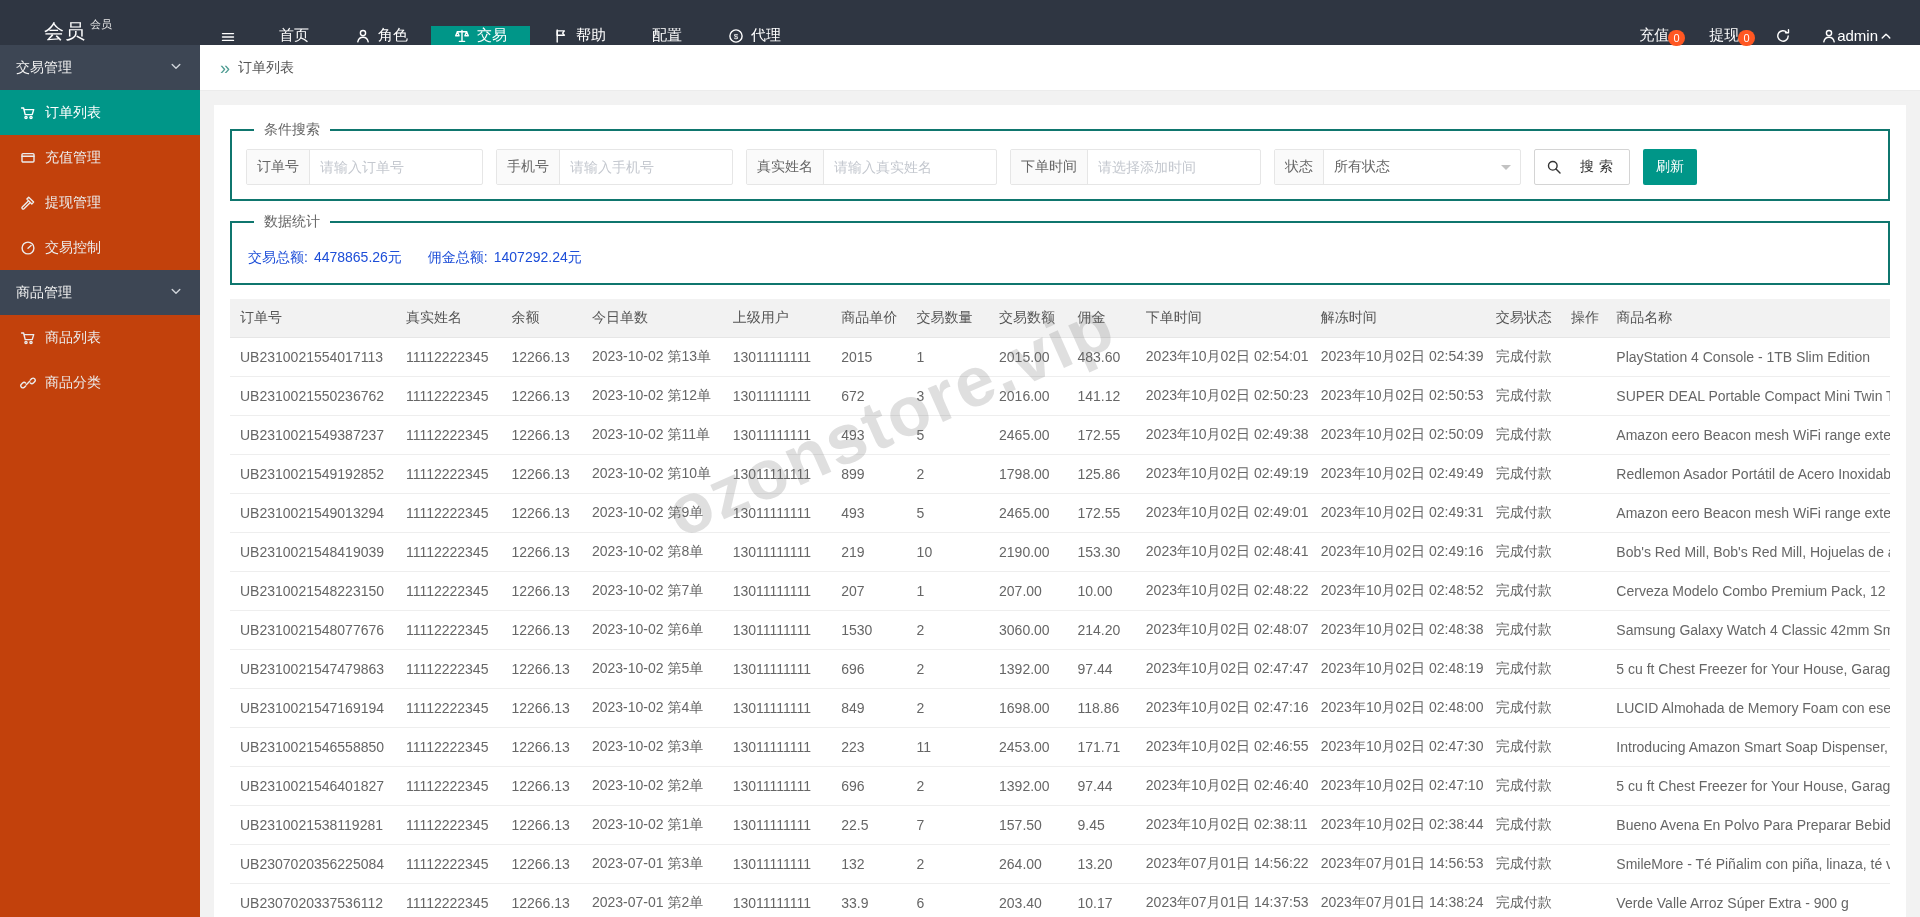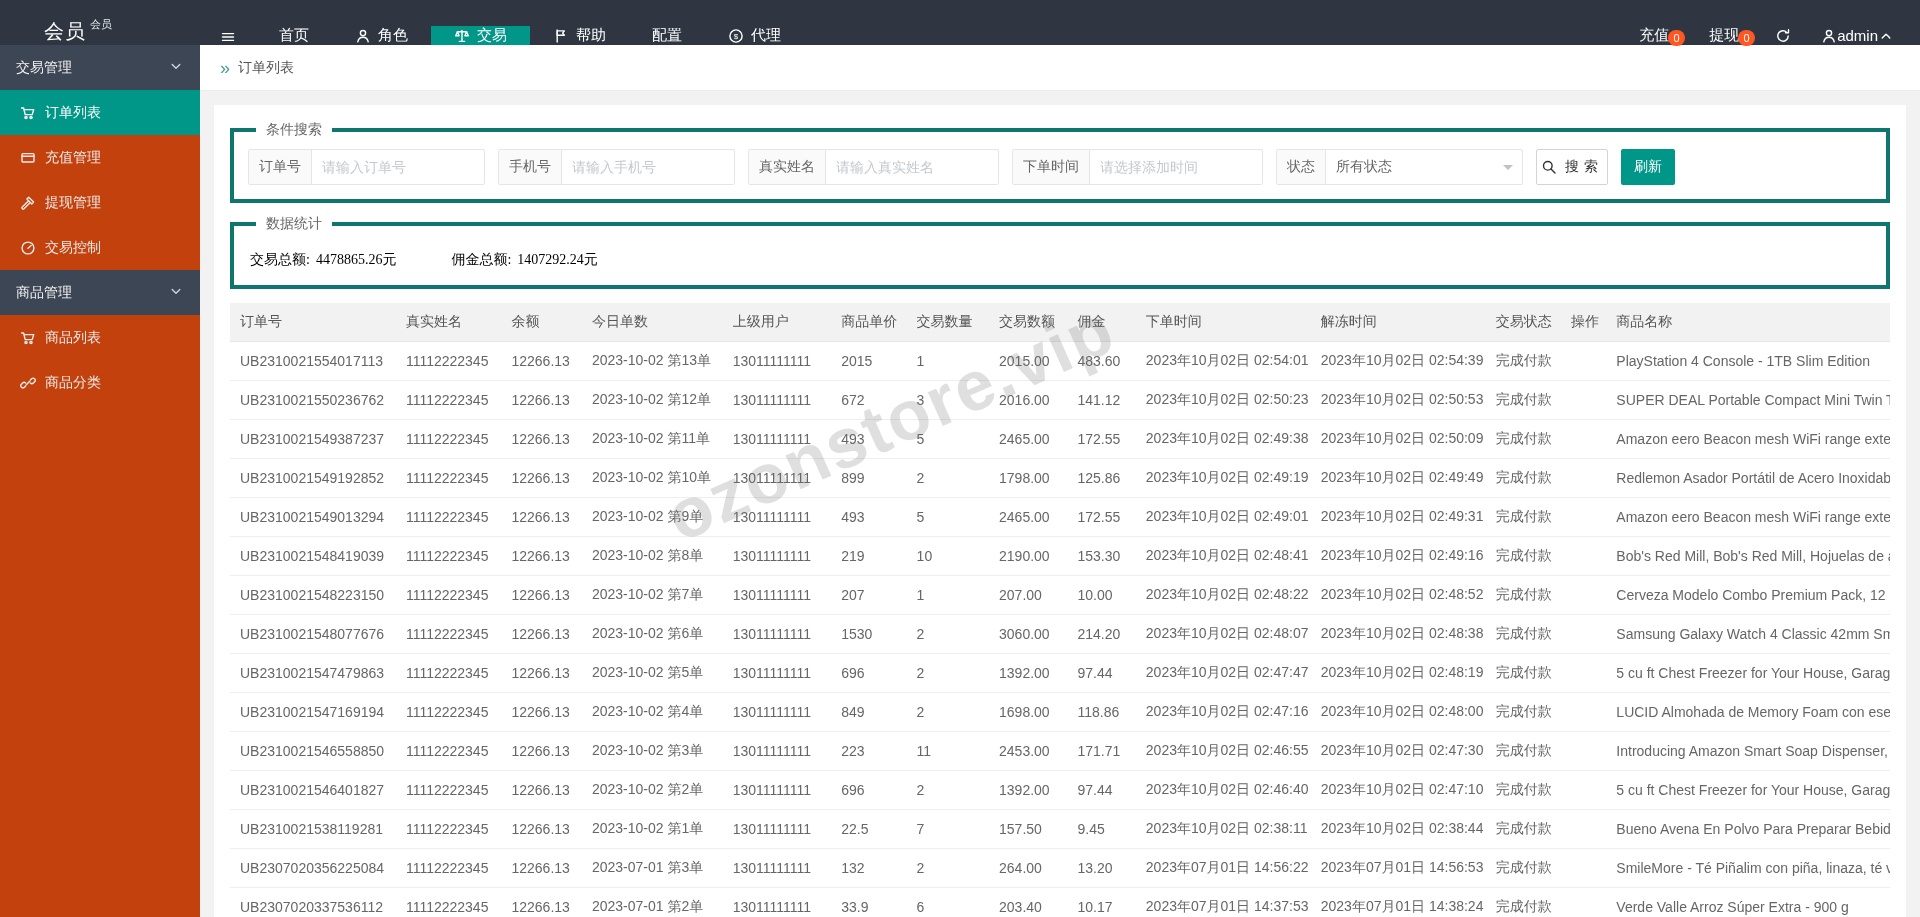--- a/index.html
+++ b/index.html
@@ -24,33 +24,33 @@
   .sidebar{flex:0 0 200px;width:200px;background:#c2410c;overflow:hidden;}
   .side-section{height:45px;background:#3d4654;color:#f2f2f2;display:flex;align-items:center;padding:0 16px;font-size:14px;cursor:pointer;}
   .side-section .chev{margin-left:auto;color:#cfd3d9;}
   .side-item{height:45px;display:flex;align-items:center;gap:9px;padding:0 14px 0 20px;color:#ececec;font-size:14px;cursor:pointer;}
   .side-item.active{background:#009688;color:#fff;}
   
   .main{flex:1;min-width:0;display:flex;flex-direction:column;background:#f2f2f2;}
   .crumb-bar{flex:0 0 45px;background:#fff;display:flex;align-items:center;padding:0 20px;font-size:14px;color:#555;border-bottom:1px solid #ececec;}
   .crumb-arrow{color:#4f9d93;font-size:18px;margin-right:8px;line-height:1;}
   .card{flex:1;margin:14px 14px 0 14px;background:#fff;padding:4px 16px 0 16px;overflow:hidden;min-height:0;}
-  fieldset.box{border:4px solid #0f766e;margin:12px 0 0 0;padding:10px 14px 14px 14px;}
+  fieldset.box{border:2px solid #0f766e;margin:12px 0 0 0;padding:10px 14px 14px 14px;}
   fieldset.box legend{font-size:14px;color:#666;padding:0 10px;margin-left:8px;}
   .form-row{display:flex;align-items:center;gap:13px;}
   .group{display:flex;height:36px;border:1px solid #e6e6e6;border-radius:2px;background:#fff;box-sizing:border-box;}
   .addon{background:#fafafa;border-right:1px solid #e6e6e6;display:flex;align-items:center;padding:0 10px;font-size:14px;color:#666;white-space:nowrap;}
   .group input{border:none;outline:none;padding:0 10px;font-size:14px;color:#666;width:152px;background:transparent;}
   .group input::placeholder{color:#c4c8cf;}
   .select{position:relative;display:flex;align-items:center;width:160px;padding:0 26px 0 10px;font-size:14px;color:#666;cursor:pointer;}
   .caret{position:absolute;right:9px;top:15px;width:0;height:0;border:5px solid transparent;border-top-color:#c2c2c2;}
-  .btn-search{height:36px;display:flex;align-items:center;gap:8px;border:1px solid #d4d4d4;background:#fff;border-radius:2px;padding:0 4px;font-size:14px;color:#333;cursor:pointer;}
+  .btn-search{height:36px;display:flex;align-items:center;gap:18px;border:1px solid #d4d4d4;background:#fff;border-radius:2px;padding:0 11px;font-size:14px;color:#333;cursor:pointer;}
   .btn-search .txt{letter-spacing:5px;}
   .btn-refresh{height:36px;border:none;background:#009688;color:#fff;border-radius:2px;padding:0 13px;font-size:14px;cursor:pointer;}
-  .stats-line{display:flex;gap:55px;padding:8px 2px 2px 2px;font-size:14px;color:#000000;font-family:Liberation Serif, serif;}
+  .stats-line{display:flex;gap:26px;padding:8px 2px 2px 2px;font-size:14px;color:#1d4ed8;}
   .stat b{font-weight:normal;margin-left:6px;}
   
   .table-wrap{position:relative;margin-top:14px;overflow:hidden;}
   table.grid{border-collapse:collapse;table-layout:fixed;width:1840px;font-size:14px;color:#666;}
   table.grid th{height:38px;background:#f2f2f2;border-bottom:1px solid #e6e6e6;font-weight:normal;text-align:left;padding:0 10px;color:#555;white-space:nowrap;overflow:hidden;}
   table.grid td{height:38px;border-bottom:1px solid #eee;padding:0 10px;white-space:nowrap;overflow:hidden;}
   .watermark{position:absolute;left:420px;top:80px;transform:rotate(-24deg);font-size:70px;color:rgba(110,110,110,0.22);letter-spacing:2px;pointer-events:none;font-weight:bold;}
   .icon{display:inline-flex;}
   .icon svg{display:block;}
 </style>

